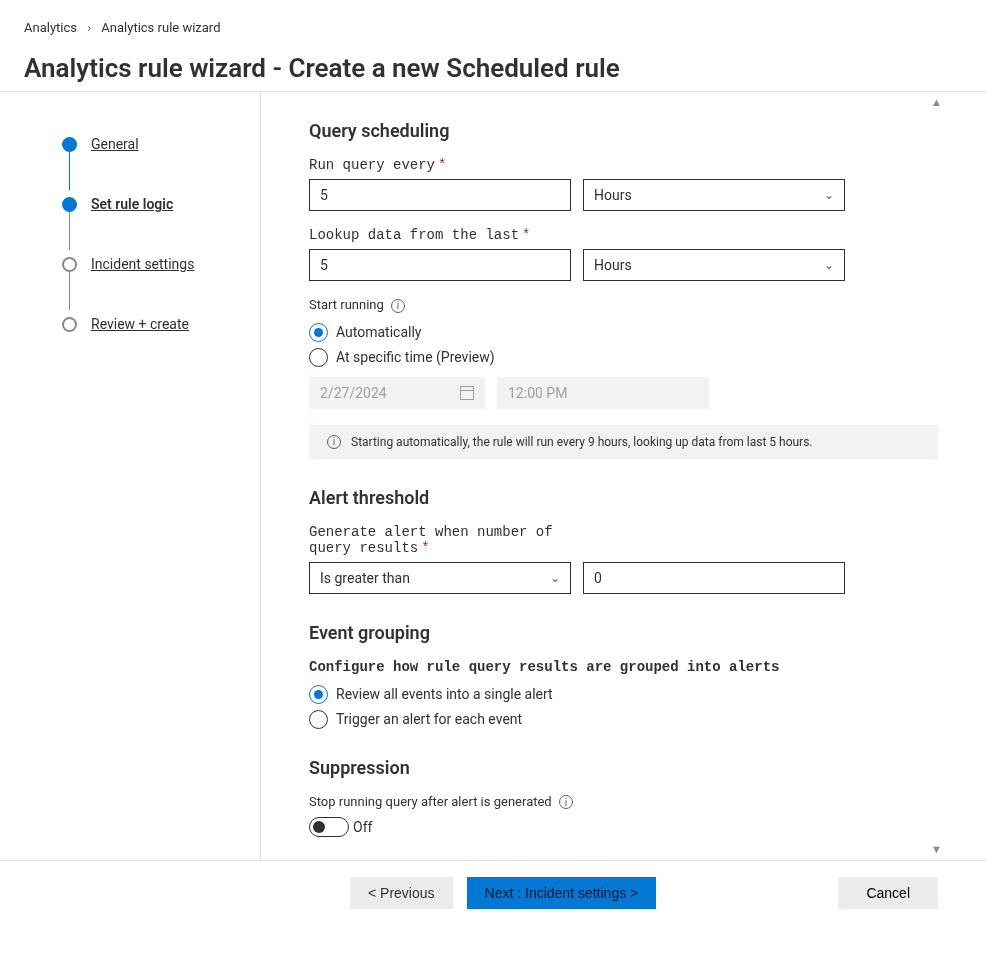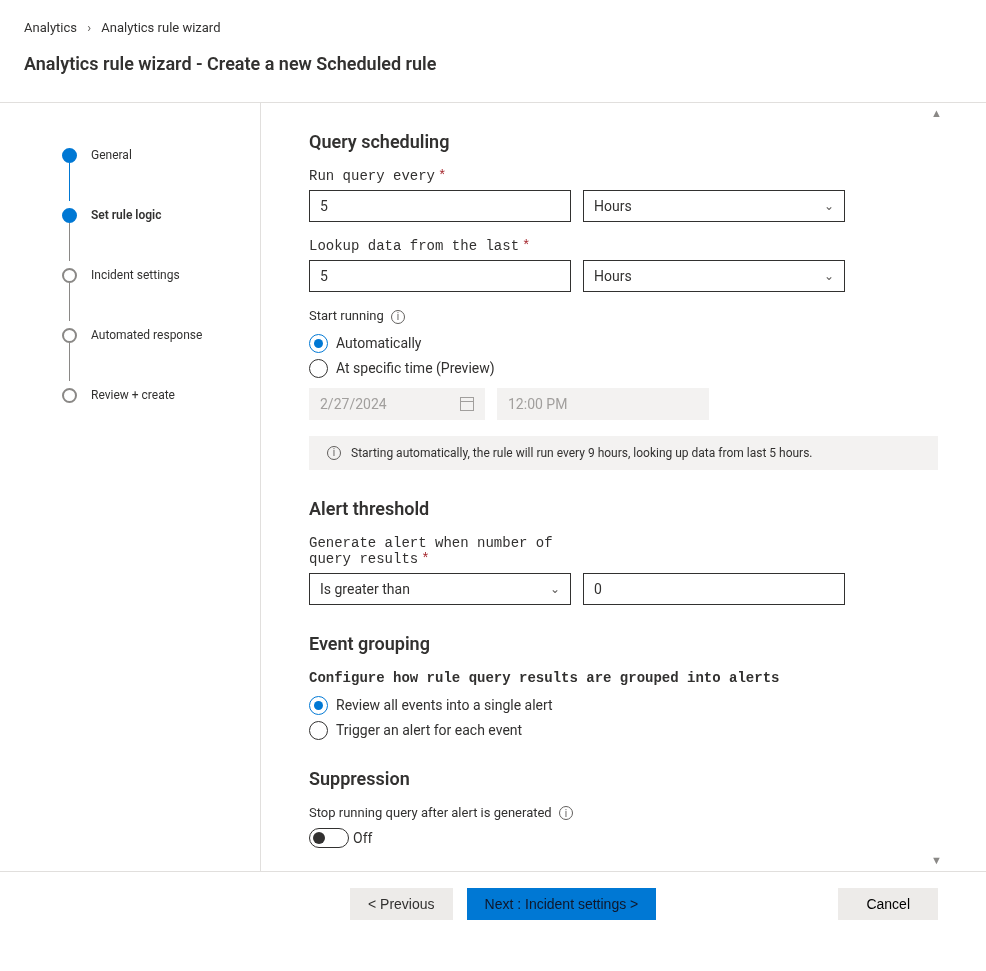--- a/index.html
+++ b/index.html
@@ -12,23 +12,23 @@
     width: 986px;
   }
   .page { padding: 20px 24px 0 24px; }
   .breadcrumb {
     font-size: 13px;
     color: #323130;
     margin-bottom: 18px;
   }
   .breadcrumb .sep { margin: 0 7px; color: #605e5c; }
   .page-title {
-    font-size: 18px;
+    font-size: 26px;
     font-weight: 600;
-    margin-bottom: 28px;
+    margin-bottom: 8px;
   }
   .divider-top { border-top: 1px solid #e1dfdd; }
   .content-area {
     display: flex;
     position: relative;
   }
   .sidebar {
     width: 260px;
     padding: 40px 0 0 62px;
     flex-shrink: 0;
@@ -57,21 +57,21 @@
     background: #fff;
     margin-right: 14px;
     flex-shrink: 0;
   }
   .step.done .step-dot, .step.active .step-dot {
     background: #0078d4;
     border-color: #0078d4;
   }
   .step.done::after { background: #0078d4; }
   .step.active .step-label { font-weight: 600; }
-  .step-label { font-size: 12px; }
+  .step-label { font-size: 14px; text-decoration: underline; }
 
   .vline { width: 1px; background: #e1dfdd; }
   .main {
     flex: 1;
     padding: 28px 48px 24px 48px;
     height: 768px;
     overflow-y: scroll;
     position: relative;
   }
   .main::-webkit-scrollbar { width: 9px; }
@@ -237,24 +237,20 @@
     <div class="step active">
       <div class="step-dot"></div>
       <div class="step-label">Set rule logic</div>
     </div>
     <div class="step">
       <div class="step-dot"></div>
       <div class="step-label">Incident settings</div>
     </div>
     <div class="step">
       <div class="step-dot"></div>
-      <div class="step-label">Automated response</div>
-    </div>
-    <div class="step">
-      <div class="step-dot"></div>
       <div class="step-label">Review + create</div>
     </div>
   </div>
 
   <div class="vline"></div>
 
   <div style="position:relative; flex:1;">
     <span class="scroll-arrow up">▲</span>
     <span class="scroll-arrow down">▼</span>
 

